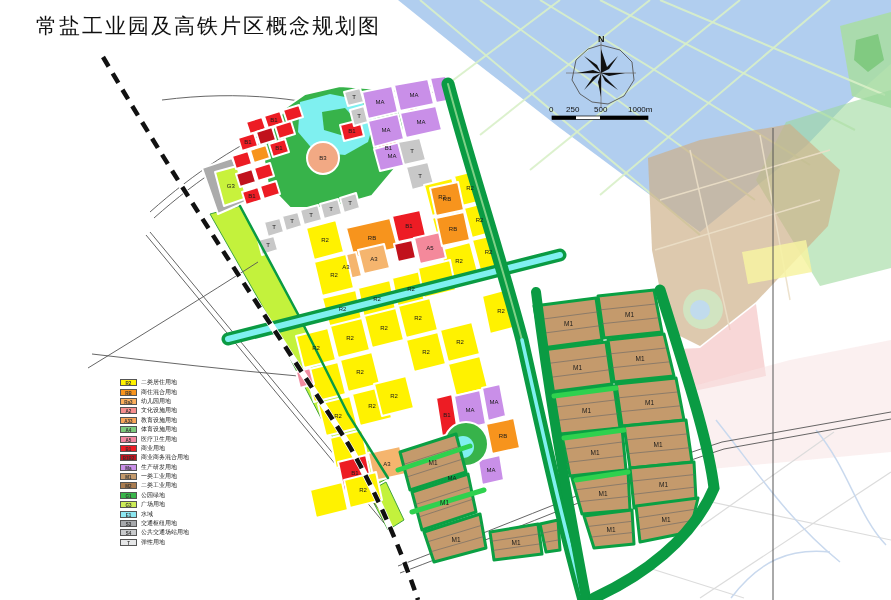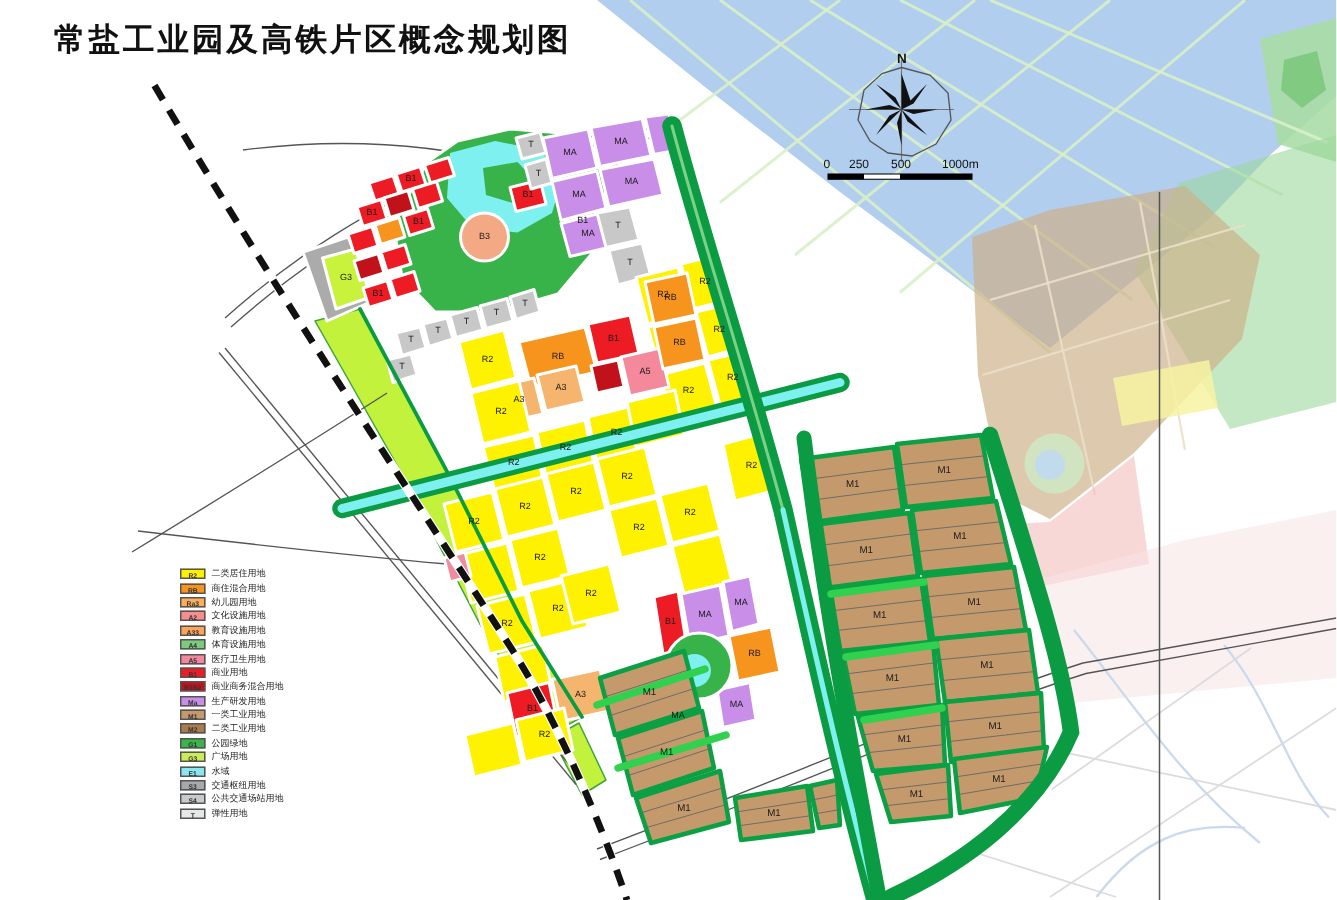--- a/index.html
+++ b/index.html
@@ -1,19 +1,19 @@
 <!DOCTYPE html>
 <html><head>
 <meta charset="utf-8">
 <style>
   html,body{margin:0;padding:0;background:#fff;}
   .stage{position:relative;width:891px;height:600px;background:#ffffff;overflow:hidden;
          font-family:"Liberation Sans",sans-serif;}
   #map-svg{position:absolute;left:0;top:0;width:891px;height:600px;}
-  .title{position:absolute;left:36px;top:12px;font-size:21px;font-weight:bold;
+  .title{position:absolute;left:36px;top:12px;font-size:21px;font-weight:normal;
          letter-spacing:2px;color:#111;}
   #legend{position:absolute;left:120px;top:378px;}
   .lrow{display:flex;align-items:center;height:9.4px;}
   .lsw{width:17px;height:7px;border:0.5px solid #555;font-size:4.5px;line-height:7px;
        text-align:center;color:#333;margin-right:4px;font-weight:bold;box-sizing:border-box;}
   .llab{font-size:6px;color:#222;white-space:nowrap;}
 </style>
 </head>
 <body>
 

